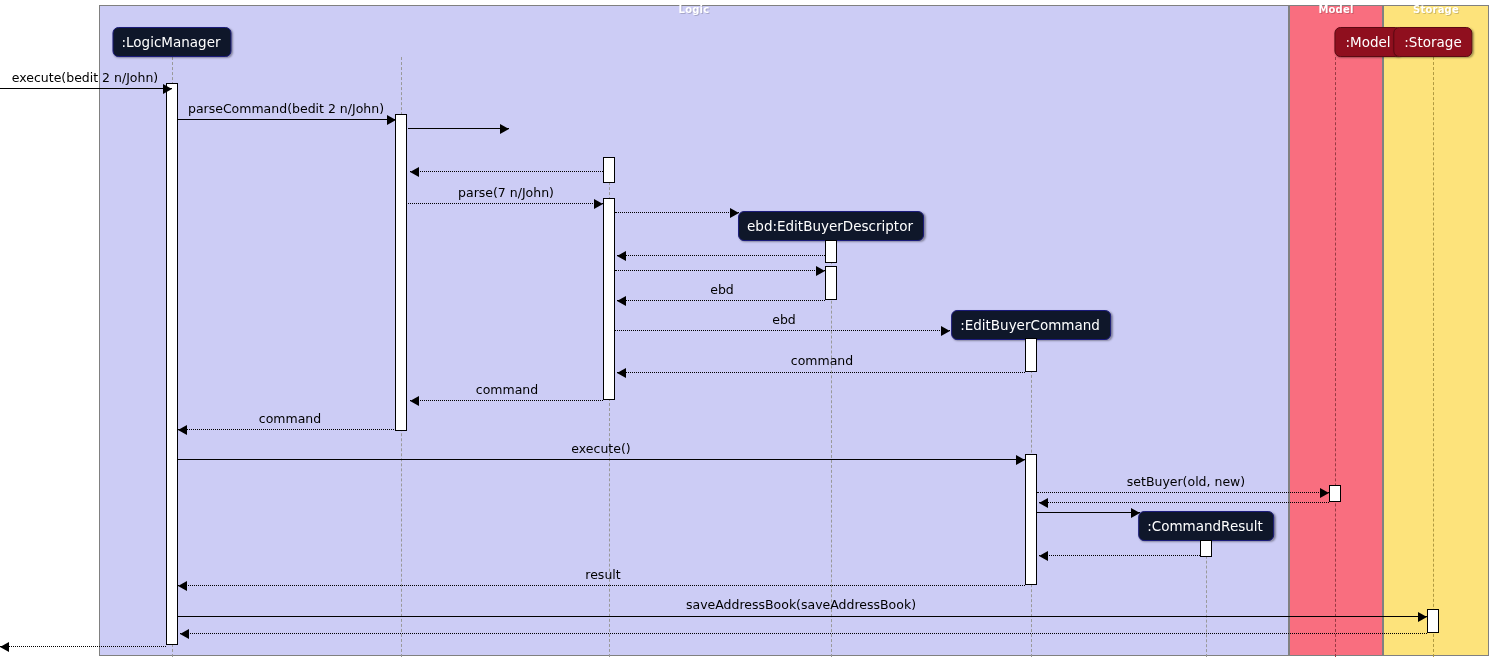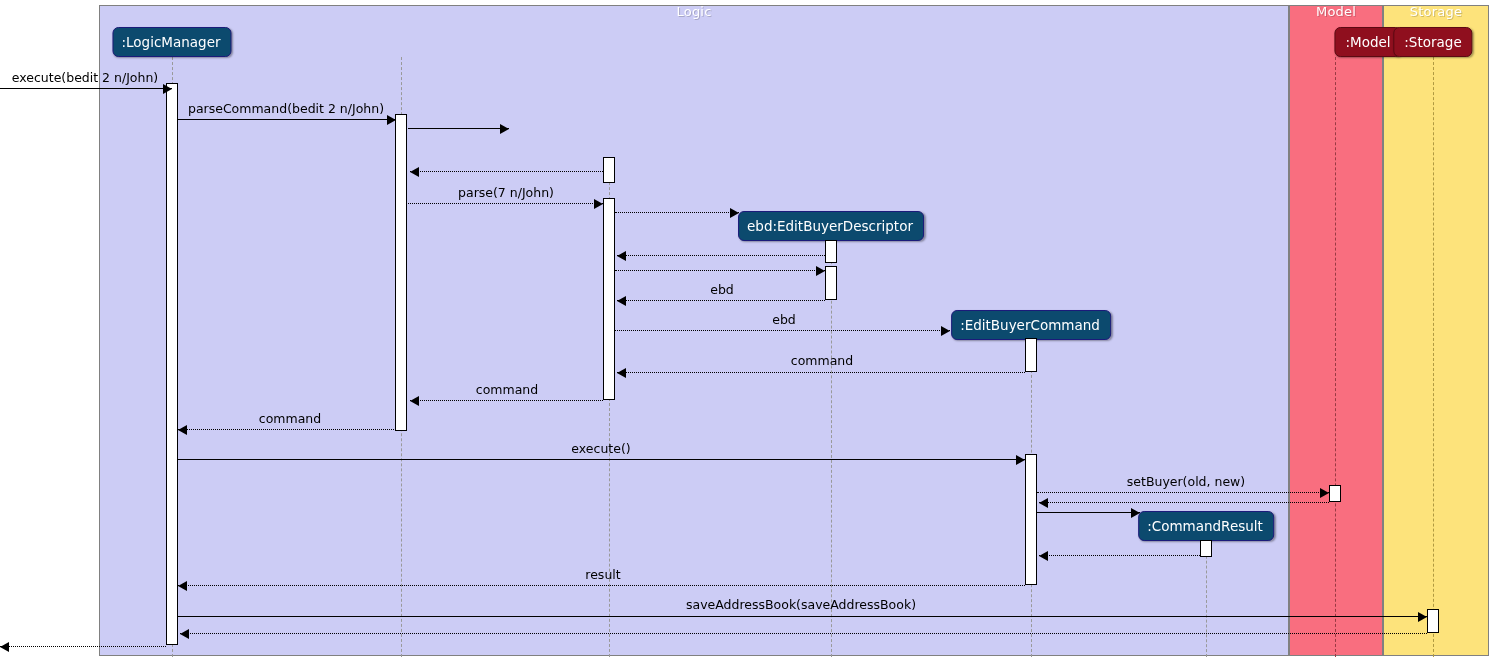--- a/index.html
+++ b/index.html
@@ -17,22 +17,22 @@
   }
   
   .partition {
     position: absolute;
     box-sizing: border-box;
     border: 1px solid #808080;
   }
   .partition-title {
     position: absolute;
     top: 4px;
-    font-size: 13px;
-    font-weight: normal;
+    font-size: 10px;
+    font-weight: bold;
     color: #ffffff;
     text-shadow: 1px 1px 0 rgba(0,0,0,0.18);
     white-space: nowrap;
     transform: translateX(-50%);
     letter-spacing: 0.2px;
   }
   
   .lifeline {
     position: absolute;
     width: 0;
@@ -51,21 +51,21 @@
     color: #ffffff;
     font-size: 13.5px;
     white-space: nowrap;
     text-align: center;
     border: 1px solid #1a1a6e;
     background: #3333bb;
     box-shadow: 1px 1px 2px rgba(0,0,0,0.35);
     transform: translateX(-50%);
   }
   .participant.dark-blue {
-    background: #0c4a6e;
+    background: #0f172a;
     border-color: #1b1b7a;
     padding-left: 8px;
   }
   .participant.dark-red {
     background: #8f0f1e;
     border-color: #5c0912;
   }
   
   .activation {
     position: absolute;

